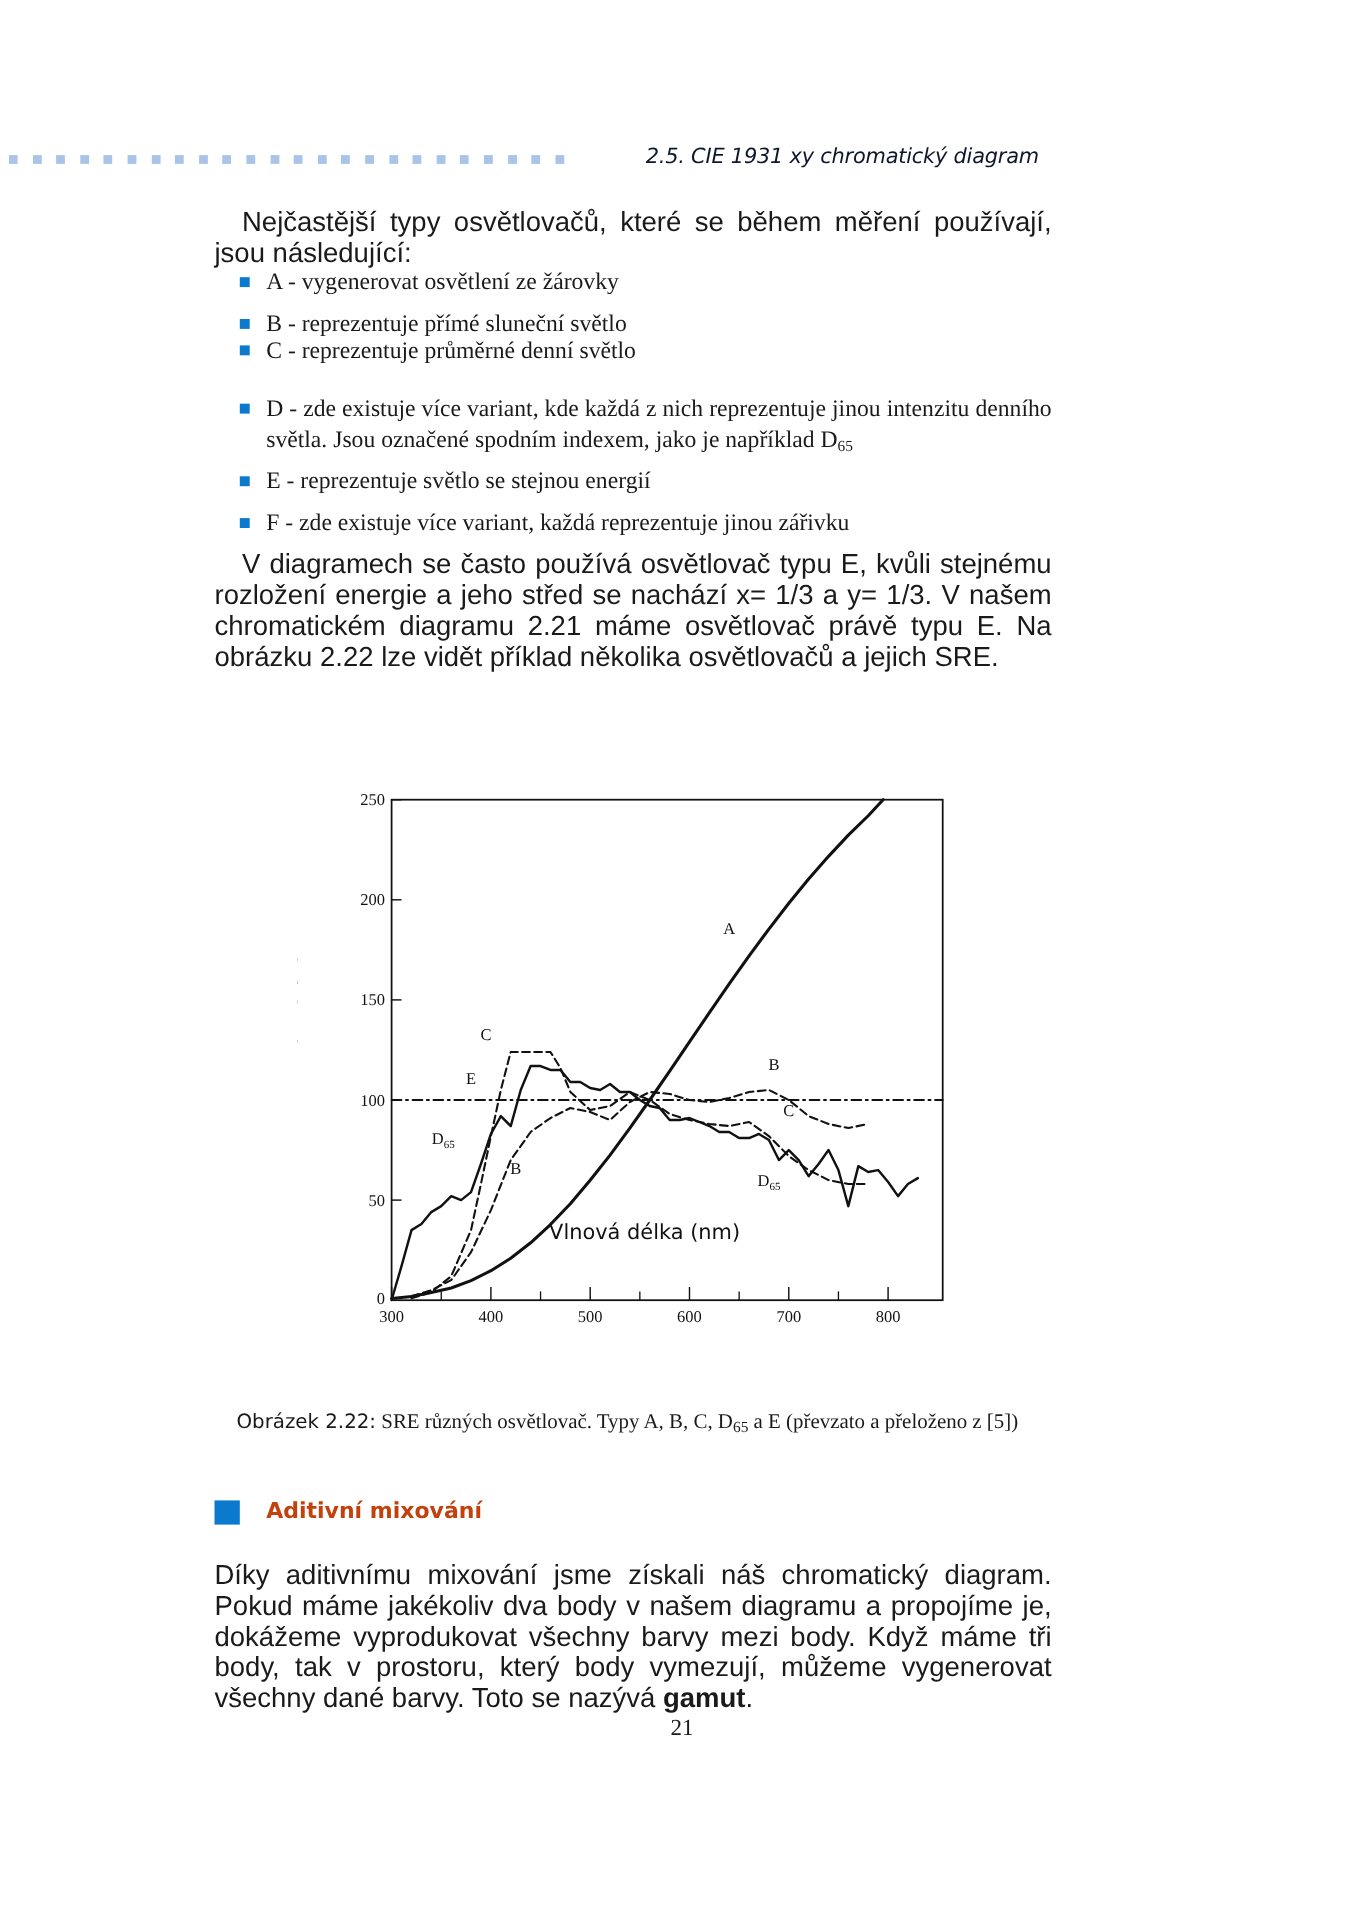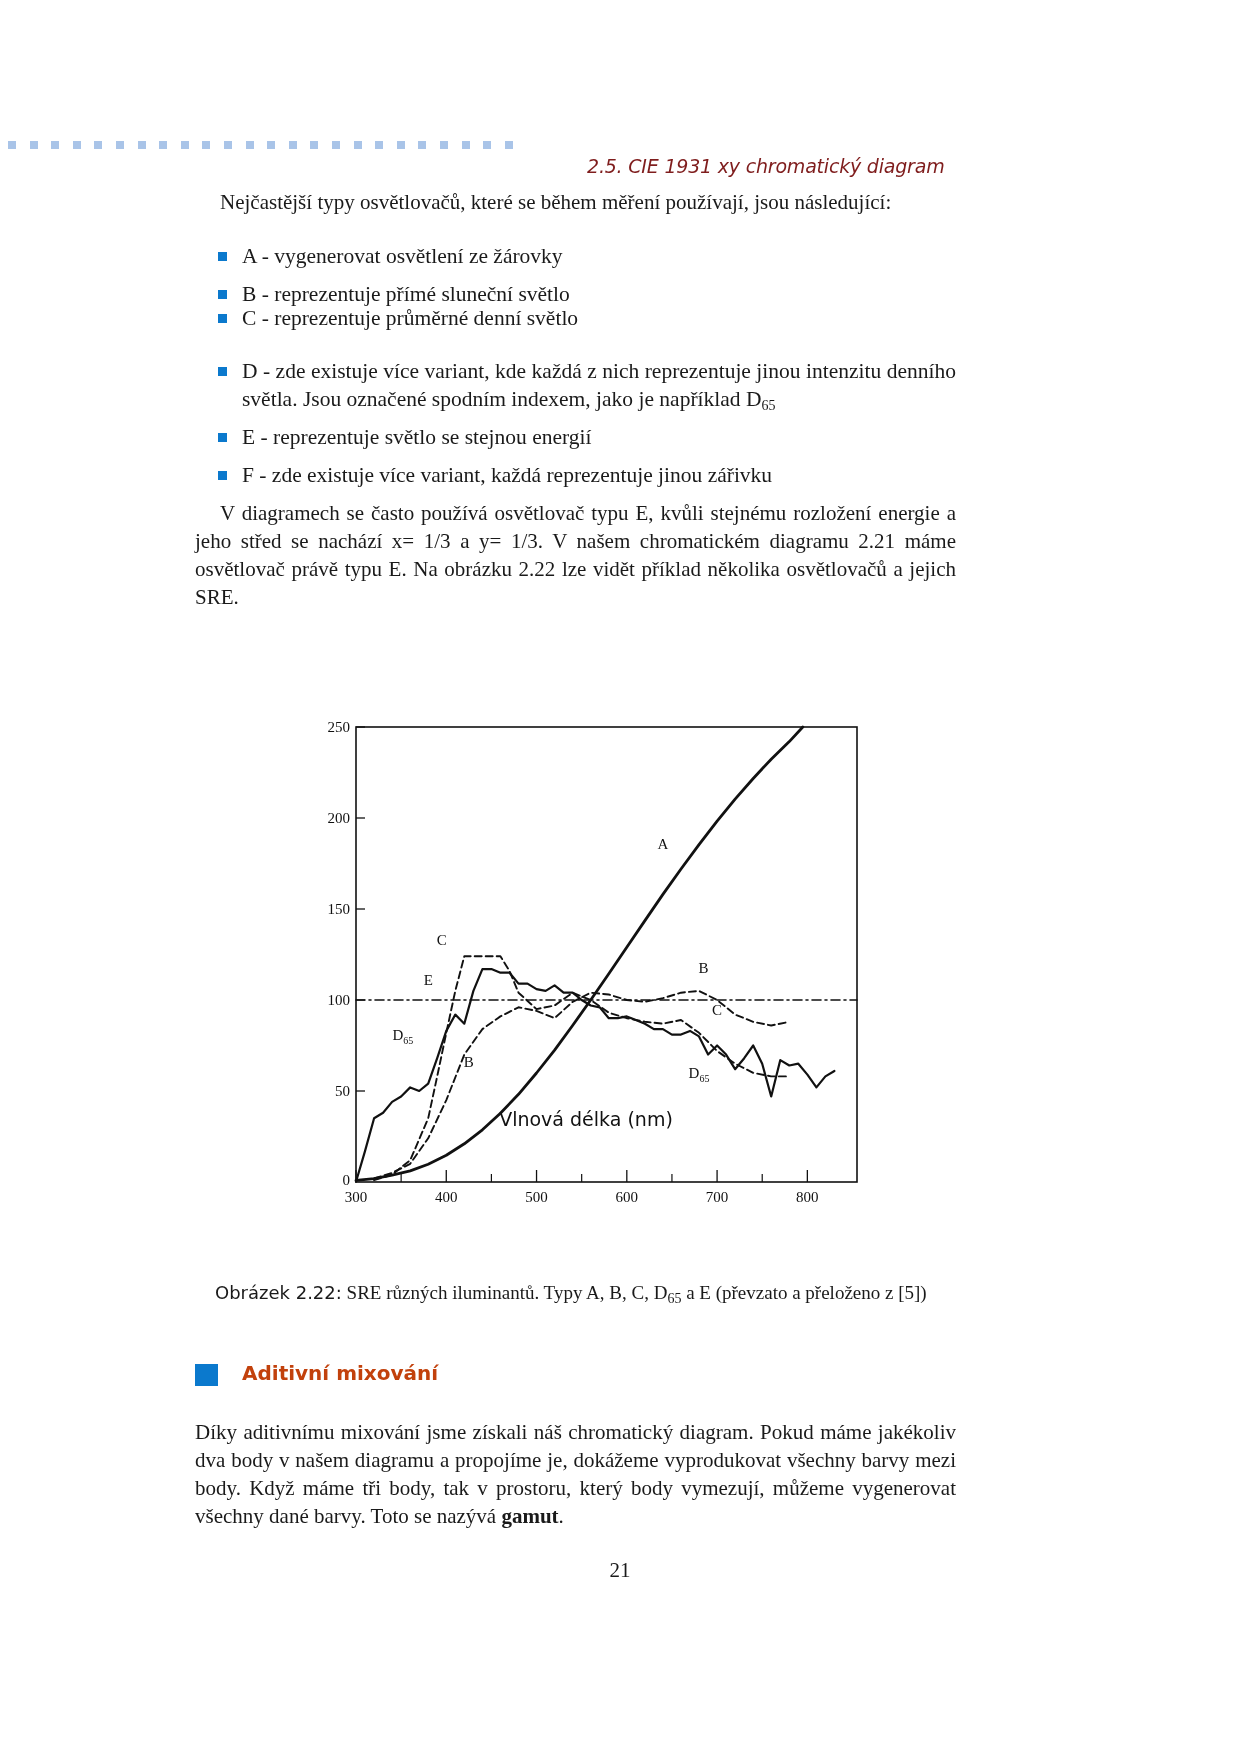--- a/index.html
+++ b/index.html
@@ -2,23 +2,23 @@
 <html><head>
 <meta charset="utf-8">
 <style>
   html, body { margin: 0; padding: 0; background: #ffffff; }
   body { width: 1240px; height: 1754px; position: relative; overflow: hidden;
          font-family: "DejaVu Serif", "Liberation Serif", serif; color: #1a1a1a; }
   .running-header { position: absolute; top: 131px; left: 0; width: 960px; height: 28px; }
   .header-dots { position: absolute; left: 8px; top: 10px; height: 9px; width: 560px; overflow: hidden; }
   .header-dot { position: absolute; top: 0; width: 8px; height: 8px; background: #a9c4e8; }
   .header-title { position: absolute; left: 587px; top: 0; font-family: "DejaVu Sans", "Liberation Sans", sans-serif;
-                  font-style: italic; font-size: 19px; color: #7f1d1d; letter-spacing: -0.2px; white-space: nowrap; margin-top: 24px; }
-  .body-text { position: absolute; left: 195px; width: 761px; font-family: Liberation Serif, serif;
-               font-size: 21px; line-height: 28px; text-align: justify; }
+                  font-style: italic; font-size: 19px; color: #0f172a; letter-spacing: -0.2px; white-space: nowrap; }
+  .body-text { position: absolute; left: 195px; width: 761px; font-family: Liberation Sans, sans-serif;
+               font-size: 25px; line-height: 28px; text-align: justify; }
   .indent { text-indent: 25px; }
   .list { position: absolute; left: 195px; width: 761px; margin: 0; padding: 0; list-style: none;
           font-family: "Liberation Serif", "DejaVu Serif", serif; font-size: 21.5px; line-height: 28px; }
   .list-item { position: absolute; left: 0; width: 761px; }
   .bullet { position: absolute; left: 23px; top: 10px; width: 9px; height: 9px; background: #0b79cd; }
   .item-text { display: block; margin-left: 47px; }
   sub { font-size: 14px; vertical-align: -4px; line-height: 0; }
   .figure { position: absolute; left: 270px; top: 710px; width: 600px; height: 540px; }
   .caption { position: absolute; left: 215px; top: 1280px; width: 730px; font-family: "Liberation Serif", "DejaVu Serif", serif;
              font-size: 19px; line-height: 25px; }
@@ -148,21 +148,21 @@
         <text x="429.02702702702703" y="368.26" text-anchor="middle" font-size="15" fill="#111"><tspan>D</tspan><tspan font-size="10" dy="4">65</tspan></text>
         <text x="158.2162162162162" y="275.44" text-anchor="middle" font-size="15" fill="#111">E</text>
       </g>
     <text id="xlabel" class="axis-title" x="316" y="416" text-anchor="middle" font-size="19" fill="#111">Vlnová délka (nm)</text>
     <text id="ylabel" class="axis-title" x="0" y="0" text-anchor="middle" font-size="19" fill="#111" transform="translate(0,205) rotate(-90)">Zářivá síla</text>
   </svg>
 </div>
 
 <div class="caption">
   <span class="caption-label">Obrázek 2.22:</span>
-  <span>SRE různých iluminantů. Typy A, B, C, D</span><sub>65</sub><span> a E (převzato a přeloženo z [5])</span>
+  <span>SRE různých osvětlovač. Typy A, B, C, D</span><sub>65</sub><span> a E (převzato a přeloženo z [5])</span>
 </div>
 
 <div class="section">
   <span class="section-square"></span>
   <span class="section-title">Aditivní mixování</span>
 </div>
 
 <p class="body-text" style="top:1418px;margin:0;"><span>Díky aditivnímu mixování jsme získali náš chromatický diagram. Pokud máme jakékoliv dva body v našem diagramu a propojíme je, dokážeme vyprodukovat všechny barvy mezi body. Když máme tři body, tak v prostoru, který body vymezují, můžeme vygenerovat všechny dané barvy. Toto se nazývá </span><b>gamut</b><span>.</span></p>
 
 <div class="page-number">21</div>

